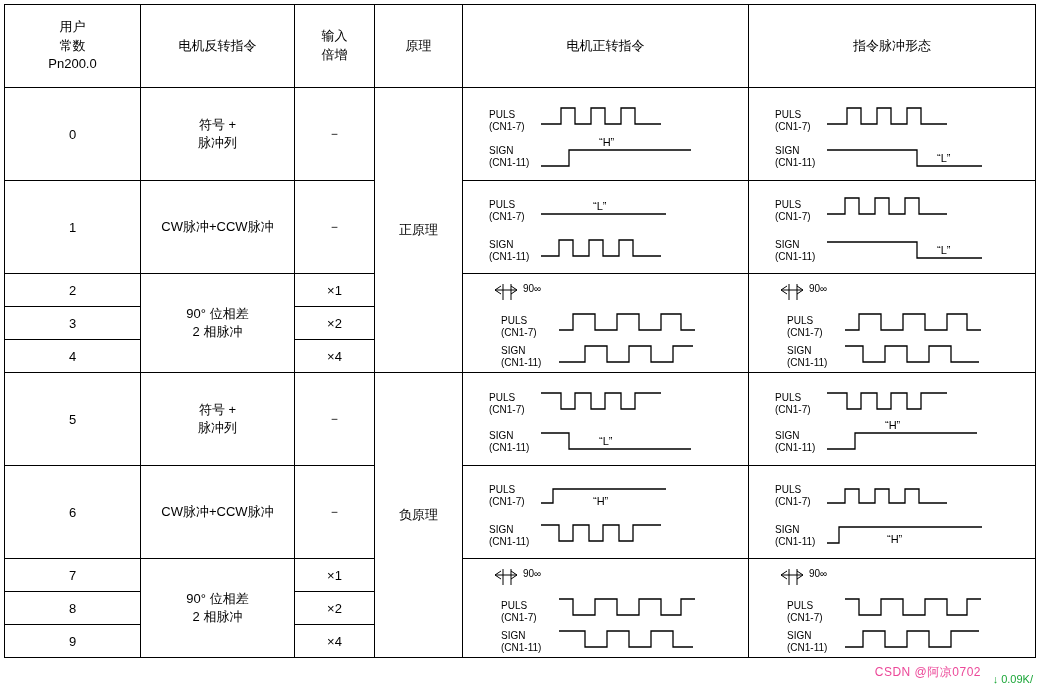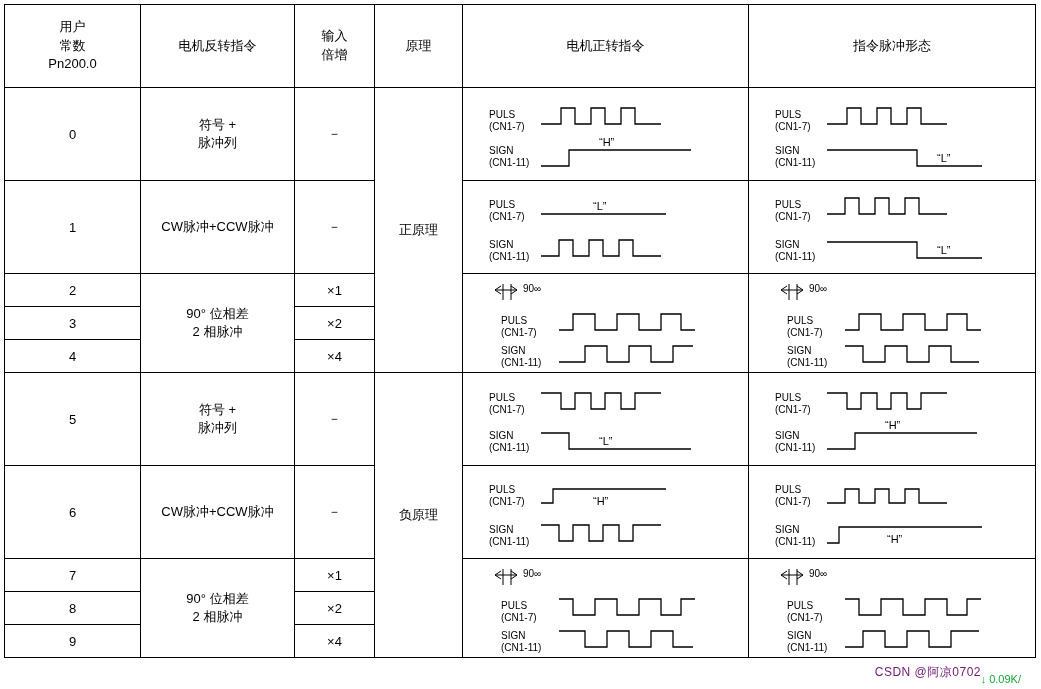--- a/index.html
+++ b/index.html
@@ -31,26 +31,26 @@
   .c3{width:88px;}
   .c4{width:286px;}
   .c5{width:287px;}
   .toptxt{vertical-align:top;padding-top:12px;text-align:left;padding-left:12px;font-size:14px;}
   .numcell{font-size:14px;}
   .waveblock{width:100%;height:100%;}
   .waveblock svg{display:block;margin:0 auto;}
   .watermark{
     position:absolute;
     right:60px;bottom:8px;
-    font-size:12px;color:#701a75;
+    font-size:12px;color:#ec4899;
     letter-spacing:.5px;
   }
   .dlarrow{
     position:absolute;
-    right:20px;bottom:4px;
+    right:8px;bottom:4px;
     font-size:11px;color:#1aa637;
   }
 </style>
 </head>
 <body>
 
 <table class="spec">
   <colgroup>
     <col class="c0">
       <col class="c1">

